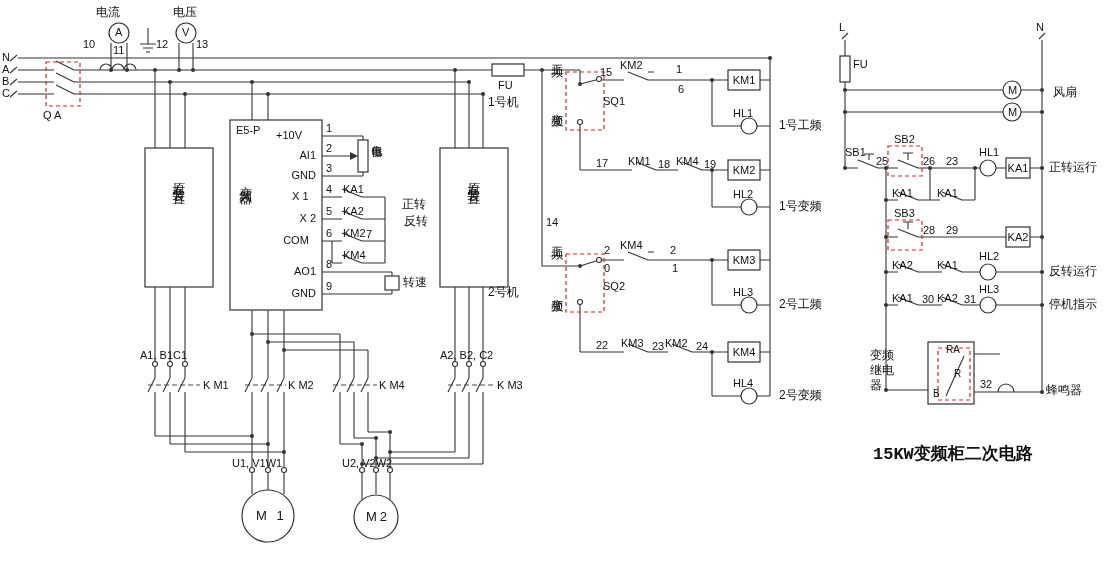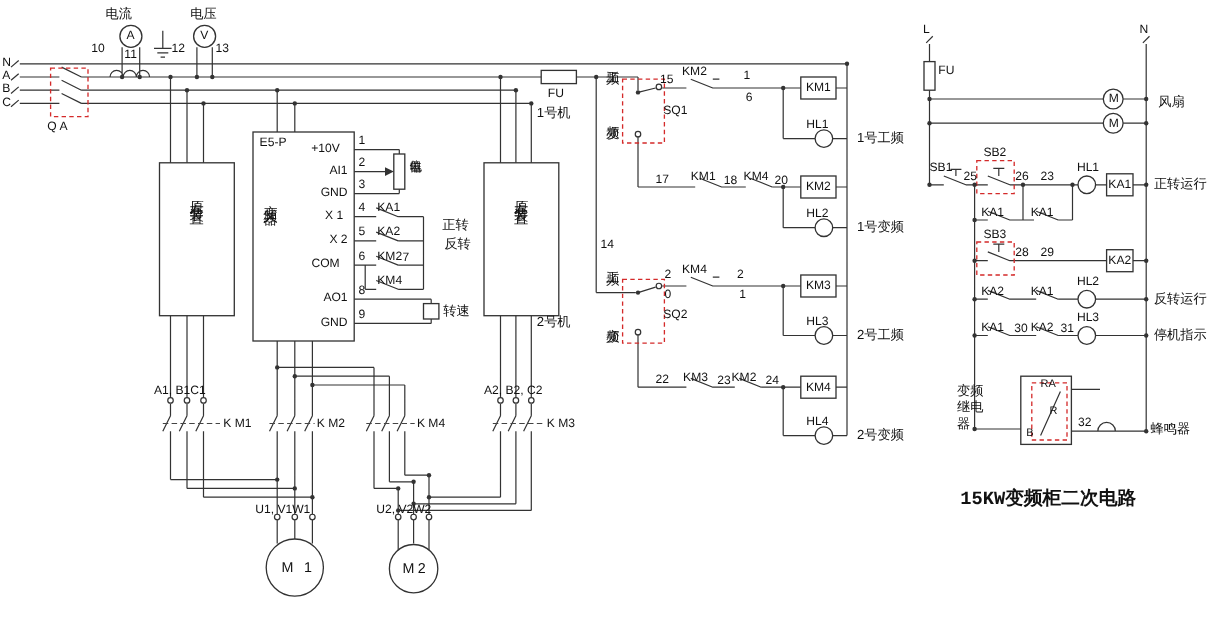--- a/index.html
+++ b/index.html
@@ -164,24 +164,24 @@
 <span class="lb" style="left:83px;top:38px">10</span>
 <span class="lb" style="left:113px;top:44px">11</span>
 <span class="lb" style="left:156px;top:38px">12</span>
 <span class="lb" style="left:196px;top:38px">13</span>
 
 <span class="lb v vbig" style="left:171px;top:172px">原有装置</span>
 <span class="lb v vbig" style="left:466px;top:172px">原有装置</span>
 
 <span class="lb" style="left:236px;top:124px">E5-P</span>
 <span class="lb v vbig" style="left:238px;top:176px">变频器</span>
-<span class="lb" style="left:276px;top:129px;width:40px;text-align:center">+10V</span>
+<span class="lb" style="left:276px;top:129px;width:40px;text-align:left">+10V</span>
 <span class="lb" style="left:276px;top:149px;width:40px;text-align:right">AI1</span>
 <span class="lb" style="left:276px;top:169px;width:40px;text-align:right">GND</span>
-<span class="lb" style="left:272px;top:190px;width:40px;text-align:right">X 1</span>
+<span class="lb" style="left:292px;top:190px;width:40px;">X 1</span>
 <span class="lb" style="left:276px;top:212px;width:40px;text-align:right">X 2</span>
 <span class="lb" style="left:276px;top:234px;width:40px;text-align:center">COM</span>
 <span class="lb" style="left:276px;top:265px;width:40px;text-align:right">AO1</span>
 <span class="lb" style="left:276px;top:287px;width:40px;text-align:right">GND</span>
 <span class="lb" style="left:326px;top:122px">1</span>
 <span class="lb" style="left:326px;top:142px">2</span>
 <span class="lb" style="left:326px;top:162px">3</span>
 <span class="lb" style="left:326px;top:183px">4</span>
 <span class="lb" style="left:326px;top:205px">5</span>
 <span class="lb" style="left:326px;top:227px">6</span>
@@ -224,21 +224,21 @@
 <span class="lb" style="left:676px;top:63px">1</span>
 <span class="lb" style="left:678px;top:83px">6</span>
 <span class="lb coil" style="left:728px;top:74px;width:32px">KM1</span>
 <span class="lb" style="left:733px;top:107px">HL1</span>
 <span class="lb cjk" style="left:779px;top:119px">1号工频</span>
 
 <span class="lb" style="left:596px;top:157px">17</span>
 <span class="lb" style="left:628px;top:155px">KM1</span>
 <span class="lb" style="left:658px;top:158px">18</span>
 <span class="lb" style="left:676px;top:155px">KM4</span>
-<span class="lb" style="left:704px;top:158px">20</span>
+<span class="lb" style="left:704px;top:158px">19</span>
 <span class="lb coil" style="left:728px;top:164px;width:32px">KM2</span>
 <span class="lb" style="left:733px;top:188px">HL2</span>
 <span class="lb cjk" style="left:779px;top:200px">1号变频</span>
 
 <span class="lb" style="left:604px;top:244px">2</span>
 <span class="lb" style="left:604px;top:262px">0</span>
 <span class="lb" style="left:620px;top:239px">KM4</span>
 <span class="lb" style="left:670px;top:244px">2</span>
 <span class="lb" style="left:672px;top:262px">1</span>
 <span class="lb coil" style="left:728px;top:254px;width:32px">KM3</span>

